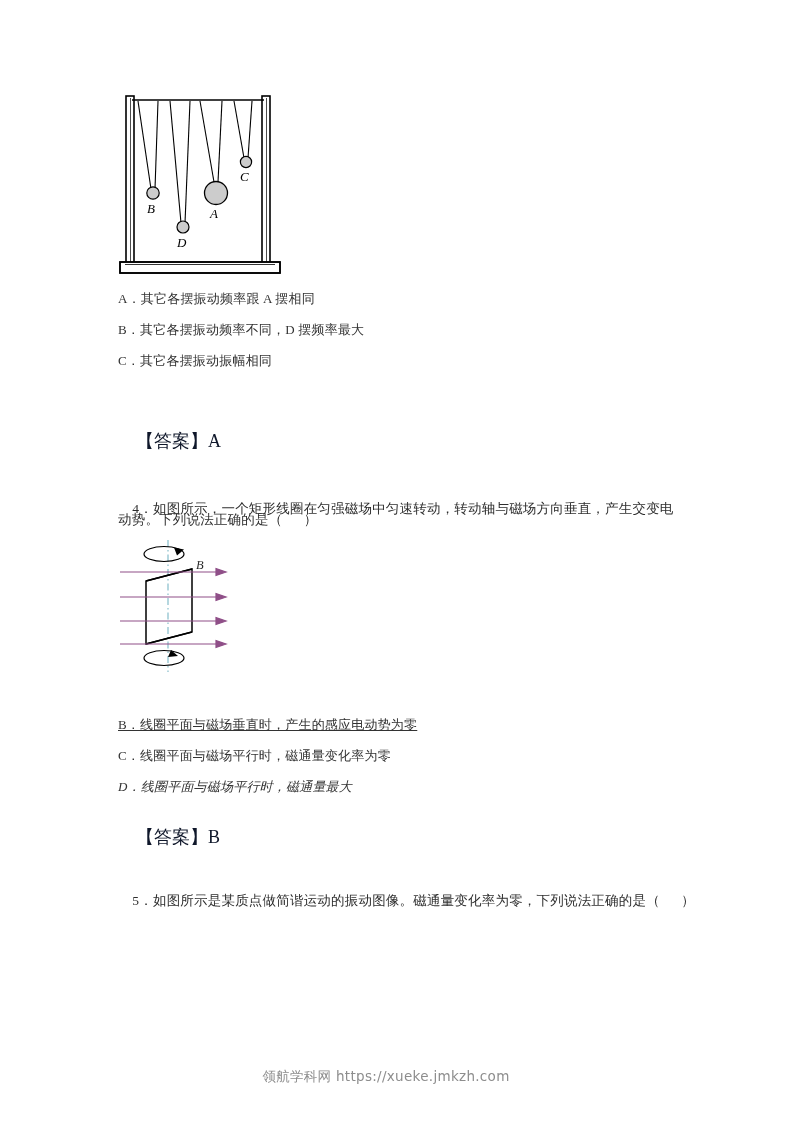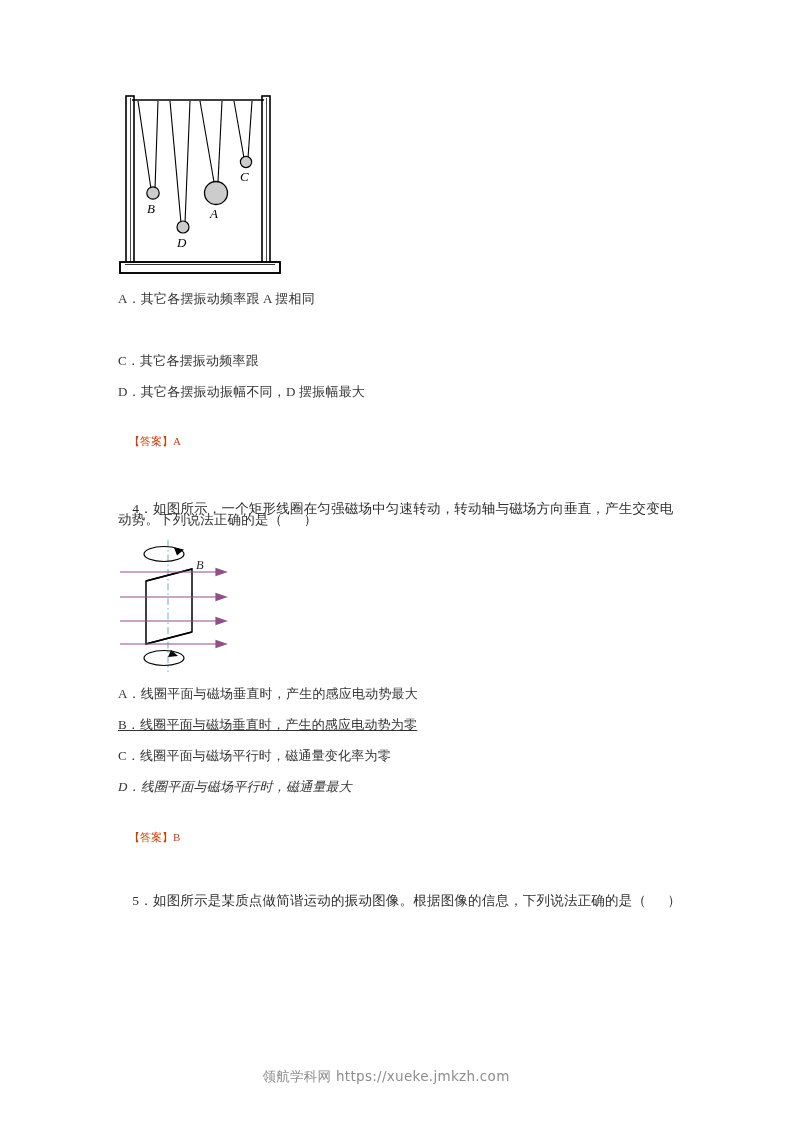--- a/index.html
+++ b/index.html
@@ -34,23 +34,23 @@
   .opt {
     position: absolute;
     font-size: 13px;
     line-height: 18px;
     color: #333;
     white-space: pre;
     letter-spacing: 0.2px;
   }
   .ans {
     position: absolute;
-    font-size: 11px;
+    font-size: 18px;
     line-height: 18px;
-    color: #c2410c;
+    color: #0f172a;
     white-space: pre;
   }
 
   
   #fig-pendulum {
     position: absolute;
     left: 118px;
     top: 92px;
     width: 168px;
     height: 190px;
@@ -115,22 +115,22 @@
       <text x="92" y="126" font-family="Liberation Serif, serif" font-size="13" font-style="italic" fill="#000">A</text>
 
       <line x1="116" y1="9" x2="126" y2="66" stroke="#000000" stroke-width="1.1"></line>
       <line x1="134" y1="9" x2="130" y2="66" stroke="#000000" stroke-width="1.1"></line>
       <circle cx="128" cy="70" r="5.6" fill="#cccccc" stroke="#000000" stroke-width="1.2"></circle>
       <text x="122" y="89" font-family="Liberation Serif, serif" font-size="13" font-style="italic" fill="#000">C</text>
     </svg>
   </div>
 
   <div class="opt" style="left:118px; top:290px;">A．其它各摆振动频率跟 A 摆相同</div>
-  <div class="opt" style="left:118px; top:352px;">C．其它各摆振动频率跟</div>
-  <div class="opt" style="left:118px; top:383px;">D．其它各摆振动振幅不同，D 摆振幅最大</div>
+  <div class="opt" style="left:118px; top:321px;">B．其它各摆振动频率不同，D 摆频率最大</div>
+  <div class="opt" style="left:118px; top:352px;">C．其它各摆振动振幅相同</div>
   <div class="ans" style="left:118px; top:414px;">
     <span>【答案】</span><span>A</span>
   </div>
 
   <div class="qline" style="left:118px; top:479px;text-align:center;">
     <span>4．</span><span>如图所示，一个矩形线圈在匀强磁场中匀速转动，转动轴与磁场方向垂直，产生交变电</span>
   </div>
   <div class="qline" style="left:118px; top:510px;">动势。下列说法正确的是（      ）</div>
 
   <div id="fig-coil">
@@ -157,30 +157,29 @@
         <line x1="4" y1="85" x2="100" y2="85"></line>
         <path d="M 100 81.6 L 110 85 L 100 88.4 Z"></path>
         <line x1="4" y1="108" x2="100" y2="108"></line>
         <path d="M 100 104.6 L 110 108 L 100 111.4 Z"></path>
       </g>
 
       <text x="80" y="33" font-family="Liberation Serif, serif" font-size="12.5" font-style="italic" fill="#2b2b2b">B</text>
     </svg>
   </div>
 
-  <div class="opt" style="left:118px; top:685px;">A．线圈平面与磁场垂直时，产生的感应电动势最大</div>
   <div class="opt" style="left:118px; top:716px;text-decoration:underline;">B．线圈平面与磁场垂直时，产生的感应电动势为零</div>
   <div class="opt" style="left:118px; top:747px;">C．线圈平面与磁场平行时，磁通量变化率为零</div>
   <div class="opt" style="left:118px; top:778px;font-style:italic;">D．线圈平面与磁场平行时，磁通量最大</div>
   <div class="ans" style="left:118px; top:810px;">
     <span>【答案】</span><span>B</span>
   </div>
 
   <div class="qline" style="left:118px; top:871px;">
-    <span>5．</span><span>如图所示是某质点做简谐运动的振动图像。根据图像的信息，下列说法正确的是（      ）</span>
+    <span>5．</span><span>如图所示是某质点做简谐运动的振动图像。磁通量变化率为零，下列说法正确的是（      ）</span>
   </div>
 
   <div id="footer">
     <span class="cn">领航学科网</span>
     <span>https://xueke.jmkzh.com</span>
   </div>
 
 </div>
 
 </body></html>

